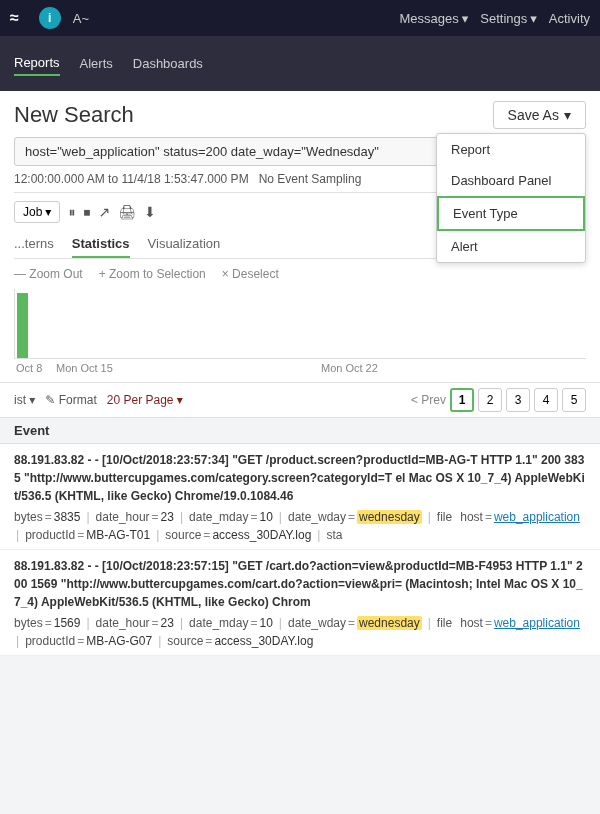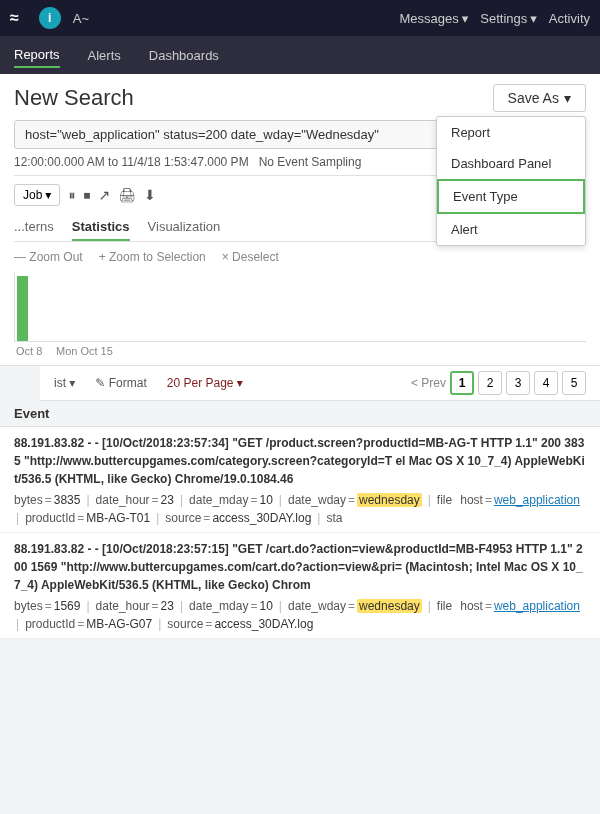--- a/index.html
+++ b/index.html
@@ -35,23 +35,23 @@
       display: flex; align-items: center; gap: 3px;
     }
     .top-nav-spacer { flex: 1; }
     .top-nav-activity { color: #ccc; font-size: 13px; }
 
     
     .second-nav {
       background: #2d2d3d;
       display: flex;
       align-items: center;
-      height: 38px;
+      height: 55px;
       padding: 0 14px;
-      gap: 28px;
+      gap: 20px;
     }
     .second-nav-item {
       color: #ccc;
       font-size: 13px;
       cursor: pointer;
       padding: 4px 0;
     }
     .second-nav-item.active { color: #fff; border-bottom: 2px solid #5cb85c; }
 
     
@@ -223,23 +223,22 @@
       gap: 0;
     }
 
     
     .results-bar {
       background: #fff;
       display: flex;
       align-items: center;
       padding: 5px 14px;
       border-bottom: 1px solid #e0e0e0;
-      gap: 20px;
-      font-size: 12px;
-      margin-left: 40px;
+      gap: 10px;
+      font-size: 12px;
     }
     .results-list-btn { cursor: pointer; color: #555; }
     .format-btn { cursor: pointer; color: #555; }
     .per-page-btn { cursor: pointer; color: #7f1d1d; }
     .pagination {
       margin-left: auto;
       display: flex;
       align-items: center;
       gap: 4px;
     }
@@ -429,20 +428,21 @@
       <div class="bar" style="width: 11px; height: 0px;"></div>
       <div class="bar" style="width: 11px; height: 0px;"></div>
       <div class="bar" style="width: 11px; height: 0px;"></div>
       <div class="bar" style="width: 11px; height: 0px;"></div>
       <div class="bar" style="width: 11px; height: 0px;"></div>
       <div class="bar" style="width: 11px; height: 0px;"></div>
     </div>
   <div class="chart-labels">
     <span style="flex:0 0 40px;">Oct 8</span>
     <span style="flex:1;">Mon Oct 15</span>
+    <span style="flex:1;">Mon Oct 22</span>
   </div>
 </div>
 
 <div class="results-bar">
   <span class="results-list-btn">
     <span>ist</span> ▾
   </span>
   <span class="format-btn">✎ Format</span>
   <span class="per-page-btn">
     <span>20 Per Page</span> ▾

